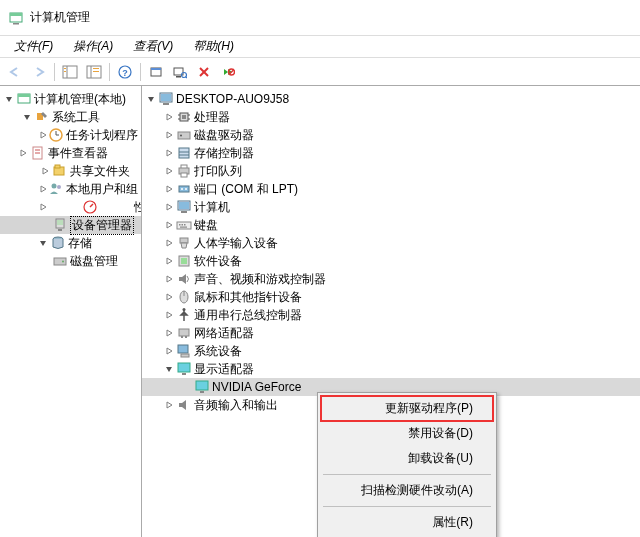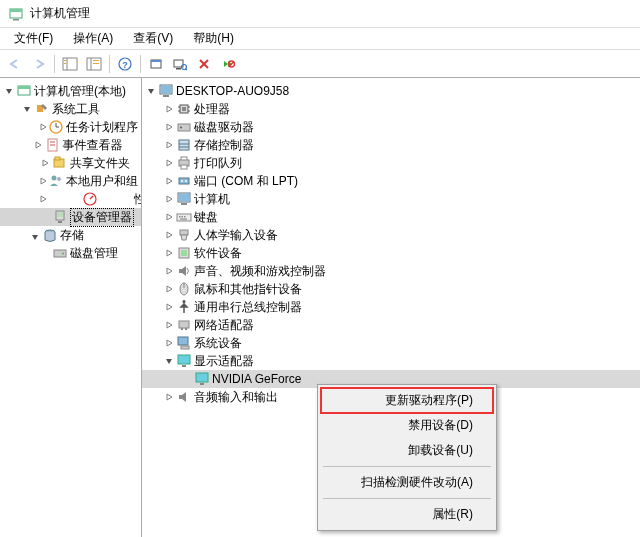--- a/index.html
+++ b/index.html
@@ -1,20 +1,20 @@
 <!DOCTYPE html>
 <html><head>
 <meta charset="utf-8">
 <style>
 * { box-sizing: border-box; margin: 0; padding: 0; }
 body { font-family: "Microsoft YaHei", "Segoe UI", sans-serif; font-size: 12px; background: #fff; width: 640px; height: 537px; overflow: hidden; user-select: none; }
-.title-bar { height: 28px; padding: 4px 8px; display: flex; align-items: center; gap: 6px; border-bottom: 1px solid #ddd; }
+.title-bar { height: 36px; padding: 4px 8px; display: flex; align-items: center; gap: 6px; border-bottom: 1px solid #ddd; }
 .title-icon { width: 16px; height: 16px; display: inline-flex; align-items: center; justify-content: center; }
 .menu-bar { height: 22px; display: flex; align-items: center; padding: 0 4px; border-bottom: 1px solid #ddd; }
-.menu-item { padding: 2px 10px; cursor: default; }
+.menu-item { padding: 2px 10px; cursor: default; font-style: italic; }
 .toolbar { height: 28px; display: flex; align-items: center; gap: 2px; padding: 0 4px; border-bottom: 1px solid #aaa; }
 .tb-btn { width: 22px; height: 22px; display: inline-flex; align-items: center; justify-content: center; border: 1px solid transparent; cursor: default; }
 .tb-btn.disabled svg { opacity: 0.4; }
 .tb-sep { width: 1px; height: 18px; background: #ccc; margin: 0 2px; }
 .split { display: flex; height: calc(537px - 28px - 22px - 28px); }
 .left-pane { width: 142px; border-right: 1px solid #aaa; overflow: auto; padding-top: 4px; }
 .right-pane { flex: 1; overflow: auto; padding-top: 4px; position: relative; text-align: right; }
 .tree-row { display: flex; align-items: center; height: 18px; padding-right: 4px; white-space: nowrap; cursor: default; }
 .expander { width: 14px; height: 14px; display: inline-flex; align-items: center; justify-content: center; color: #505050; font-size: 10px; }
 .node-icon { width: 16px; height: 16px; display: inline-flex; align-items: center; justify-content: center; margin-right: 2px; }
@@ -150,21 +150,21 @@
         </span>
         <span class="node-icon">
           <svg width="16" height="16">
             <circle cx="8" cy="8" r="6" fill="#fff" stroke="#e8a33d" stroke-width="1.5"></circle>
             <line x1="8" y1="8" x2="8" y2="4" stroke="#555"></line>
             <line x1="8" y1="8" x2="11" y2="8" stroke="#555"></line>
           </svg>
         </span>
         <span class="label">任务计划程序</span>
       </div>
-      <div class="tree-row" style="padding-left: 16px; justify-content: center;">
+      <div class="tree-row" style="padding-left: 16px;">
         <span class="expander">
           <svg width="10" height="10">
             <path d="M3 2 L8 5 L3 8 Z" fill="none" stroke="#808080"></path>
           </svg>
         </span>
         <span class="node-icon">
           <svg width="16" height="16">
             <rect x="3" y="2" width="9" height="12" fill="#fff" stroke="#c88"></rect>
             <line x1="5" y1="5" x2="10" y2="5" stroke="#c55"></line>
             <line x1="5" y1="8" x2="10" y2="8" stroke="#c55"></line>
@@ -219,21 +219,21 @@
         <span class="expander"></span>
         <span class="node-icon">
           <svg width="16" height="16">
             <rect x="4" y="2" width="8" height="9" fill="#ddd" stroke="#888"></rect>
             <rect x="5" y="3" width="6" height="5" fill="#bdb"></rect>
             <rect x="6" y="12" width="4" height="2" fill="#888"></rect>
           </svg>
         </span>
         <span class="label">设备管理器</span>
       </div>
-      <div class="tree-row" style="padding-left: 28px; align-items: flex-end;">
+      <div class="tree-row" style="padding-left: 36px;">
         <span class="expander">
           <svg width="10" height="10">
             <path d="M2 3 L8 3 L5 8 Z" fill="#505050"></path>
           </svg>
         </span>
         <span class="node-icon">
           <svg width="16" height="16">
             <ellipse cx="8" cy="4" rx="5" ry="2" fill="#9bc" stroke="#578"></ellipse>
             <path d="M3 4 L3 12 Q8 15 13 12 L13 4" fill="#bcd" stroke="#578"></path>
           </svg>

